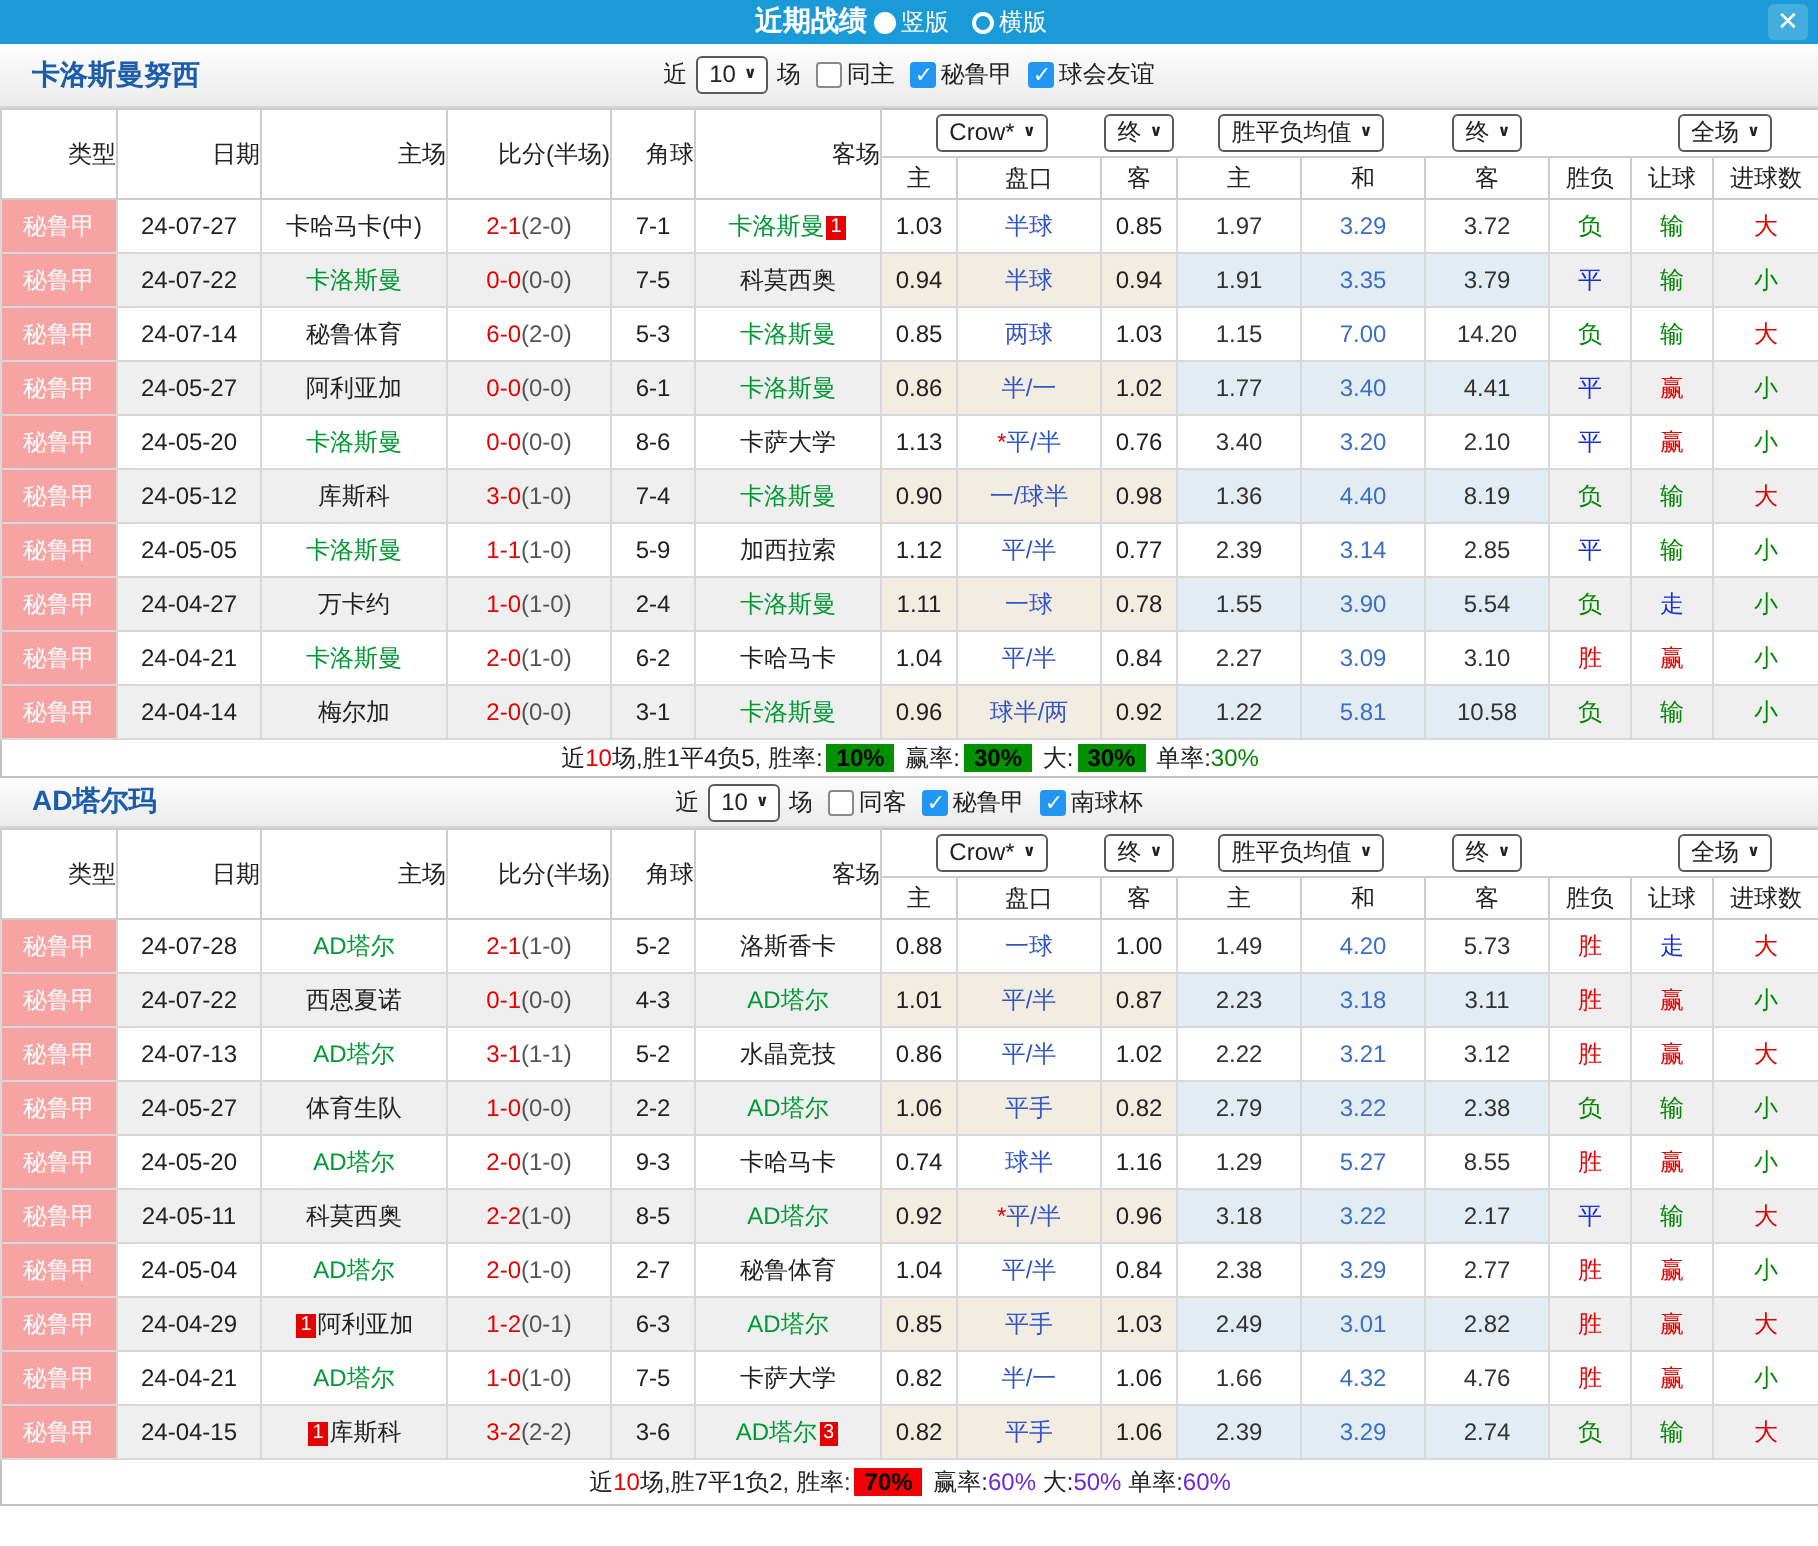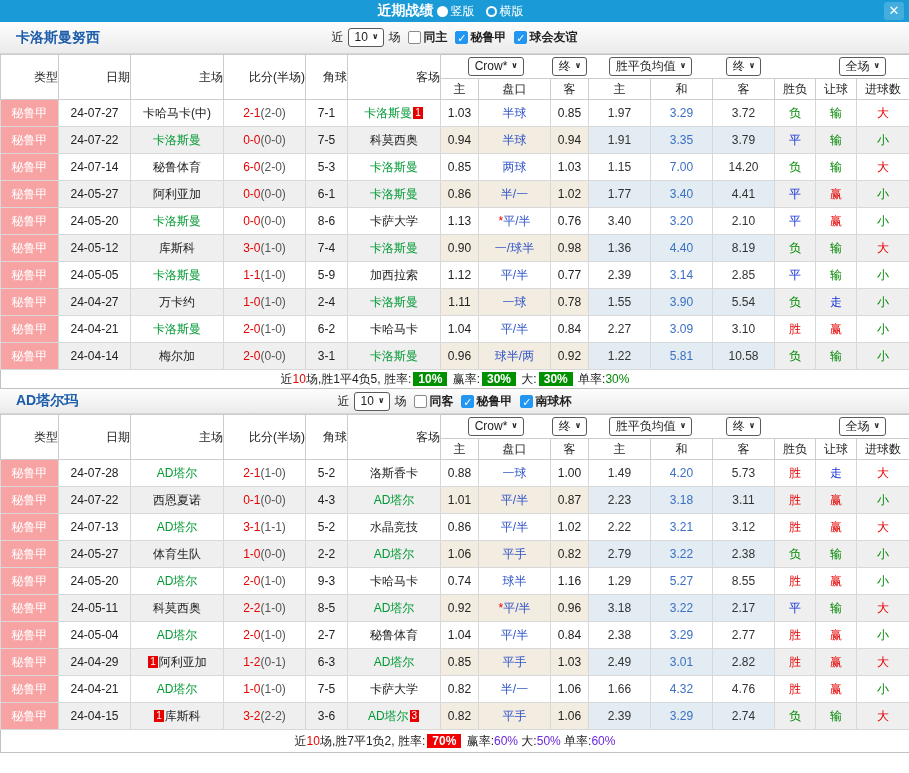--- a/index.html
+++ b/index.html
@@ -32,21 +32,21 @@
   }
   .strip.strip2 { height:25px; }
   .team-title { position:absolute; left:16px; color:#1b5cab; font-weight:bold; font-size:14px; }
   .filters { display:flex; align-items:center; gap:4px; }
   .flbl { color:#222; }
   .sel {
     display:inline-flex; align-items:center; border:1px solid #5a5a5a; border-radius:3px;
     background:#fff; padding:1px 5px 2px 6px; line-height:14px; cursor:pointer; white-space:nowrap;
   }
   .sel .chev { font-size:8px; font-weight:bold; margin-left:4px; }
-  .cbw { display:inline-flex; align-items:center; cursor:pointer; margin-left:4px;font-weight:bold; }
+  .cbw { display:inline-flex; align-items:center; cursor:pointer; margin-left:4px; }
   .cb {
     width:13px; height:13px; border:1px solid #8a8a8a; background:#fff; border-radius:2px;
     display:inline-block; margin-right:2px; font-size:11px; line-height:12px; text-align:center; color:#fff;
   }
   .cb.on { background:#2196f3; border-color:#2196f3; }
   
   table { border-collapse:collapse; table-layout:fixed; width:909px; border:1px solid #c2c2c2; }
   th, td { padding:0; text-align:center; white-space:nowrap; overflow:hidden; }
   th { font-weight:normal; }
   .h1 th { border:0; border-bottom:1px solid #ccc; background:#fff; height:24px; }
@@ -67,21 +67,21 @@
   .sc { color:#e60000; }
   .half { color:#555; }
   .badge {
     background:#e60000; color:#fff; font-size:10px; line-height:12px;
     display:inline-block; padding:0 2px; margin:0 1px; vertical-align:1px;
   }
   .t-r { color:#e60000; } .t-g { color:#008800; } .t-b { color:#1530d8; }
   .sum td { border:0; border-top:1px solid #ccc; background:#fff; height:19px; font-size:12px; }
   .strip2 + table .sum td { height:23px; }
   .t-red { color:#e60000; } .t-green { color:#008800; } .t-blue { color:#6d28d9; }
-  .bdg { color:#ffffff; font-weight:bold; padding:0 5px; margin:0 2px; display:inline-block; }
+  .bdg { color:#000000; font-weight:bold; padding:0 5px; margin:0 2px; display:inline-block; }
   .bdg-g { background:#009000; } .bdg-r { background:#f00000; }
 </style>
 </head>
 <body>
 
 <div class="titlebar">
   <span class="tb-title">近期战绩</span>
   <span class="radio on"></span>
   <span class="tb-radio-label">竖版</span>
   <span class="radio"></span>

